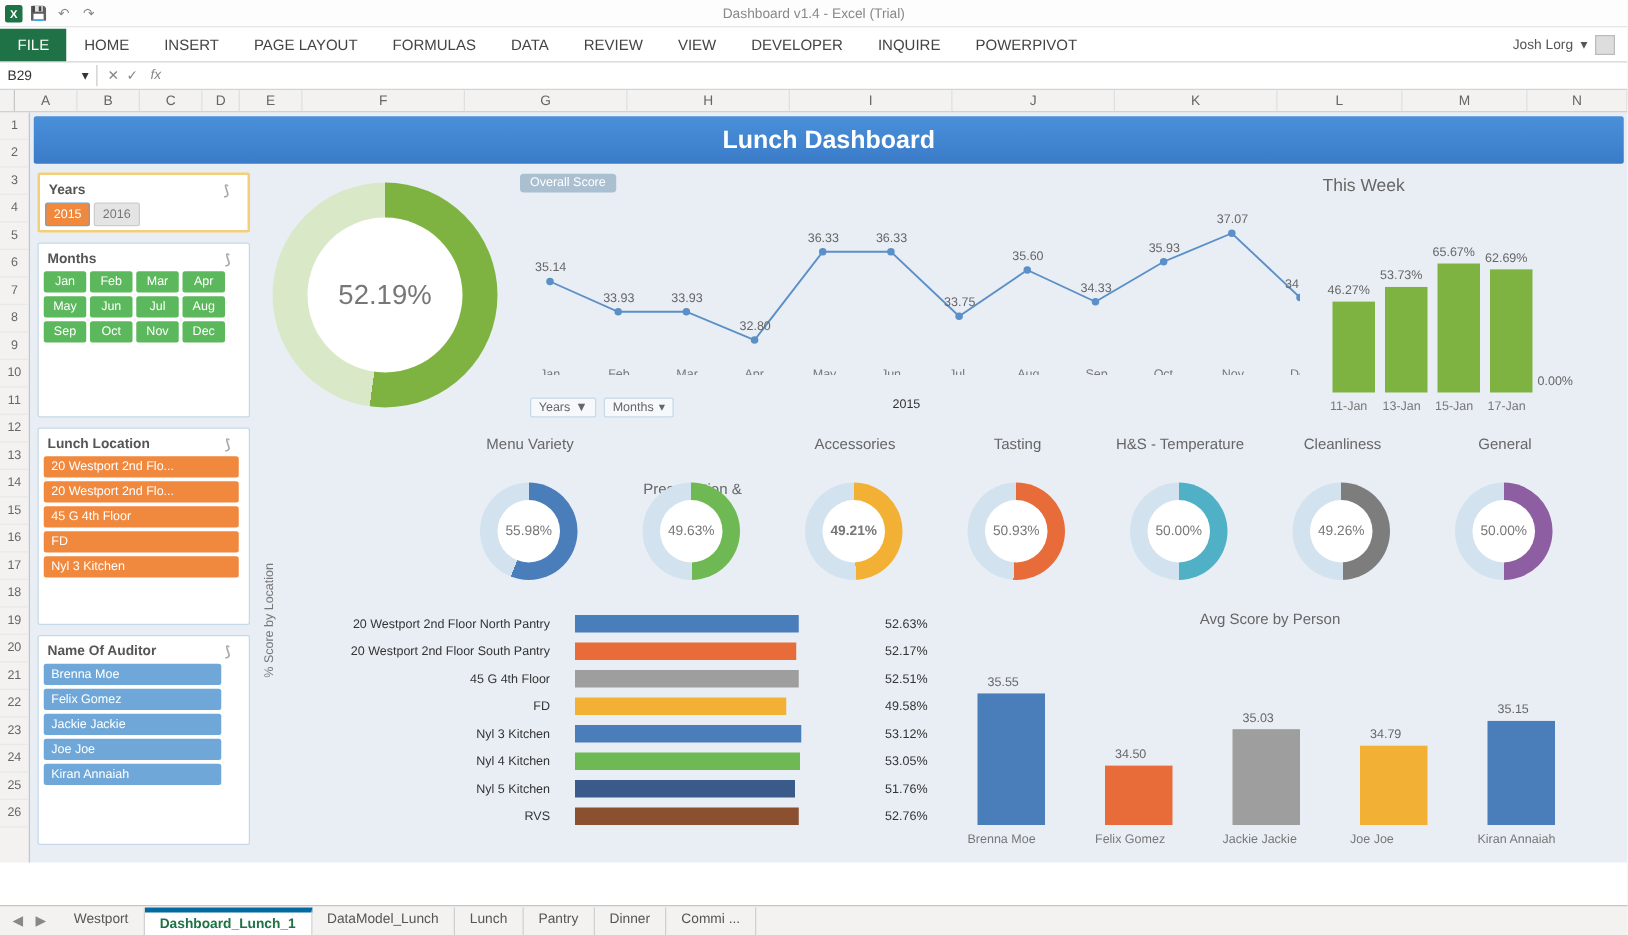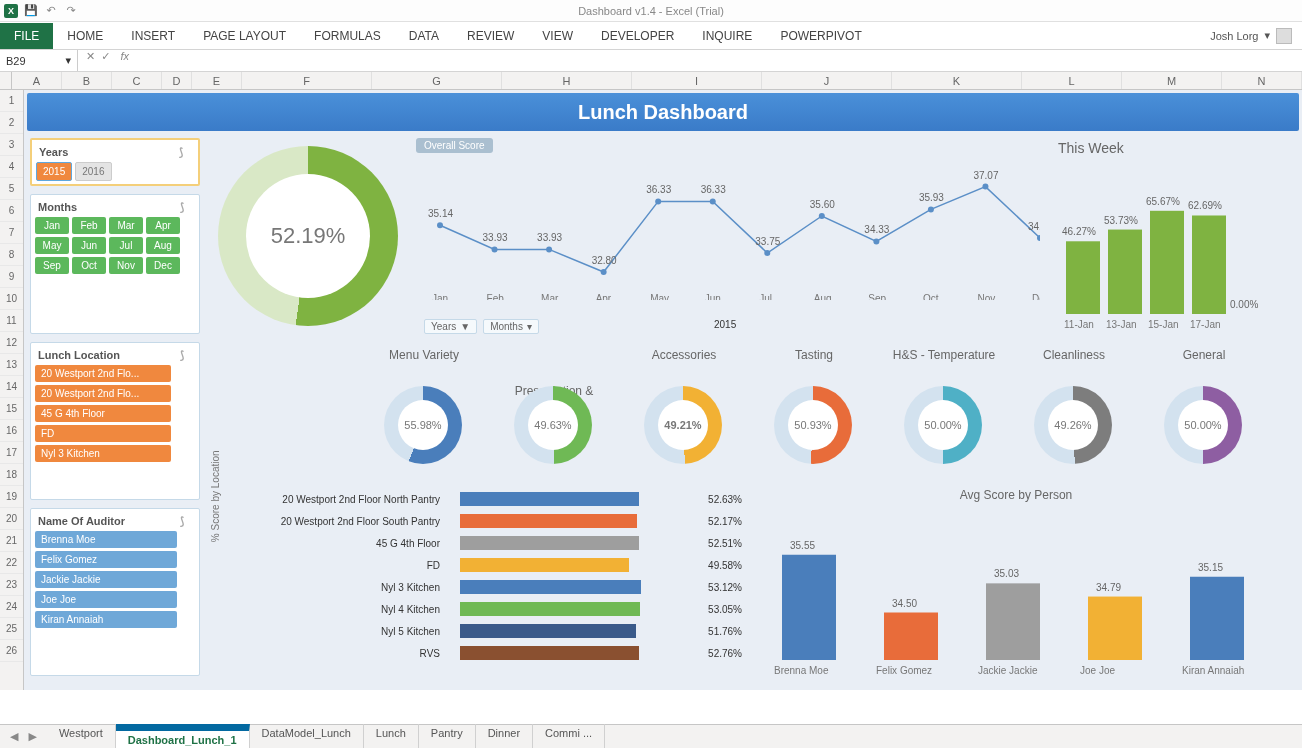--- a/index.html
+++ b/index.html
@@ -12,21 +12,21 @@
 .qat-excel { background: #1f7246; color: #fff; font-size: 9px; font-weight: bold; border-radius: 2px; }
 
 
 .ribbon { height: 28px; background: #fff; display: flex; align-items: center; border-bottom: 1px solid #d4d4d4; position: relative; }
 .ribbon .file { background: #1f7246; color: #fff; padding: 6px 14px; font-size: 12px; }
 .ribbon .tab { padding: 6px 14px; font-size: 12px; color: #444; cursor: pointer; }
 .ribbon .user { position: absolute; right: 10px; font-size: 11px; color: #555; display: flex; align-items: center; gap: 6px; }
 .user-avatar { width: 16px; height: 16px; background: #ddd; border: 1px solid #bbb; }
 
 
-.fbar { height: 22px; display: flex; border-bottom: 1px solid #d4d4d4; font-size: 11px; }
+.fbar { height: 22px; display: flex; align-items: center; border-bottom: 1px solid #d4d4d4; font-size: 11px; }
 .namebox { width: 78px; border-right: 1px solid #ccc; padding: 2px 6px; display: flex; justify-content: space-between; align-items: center; }
 .fx-controls { display: flex; gap: 6px; padding: 0 8px; color: #888; }
 .fx-label { font-style: italic; padding: 0 4px; }
 
 
 .colheads { height: 18px; display: flex; border-bottom: 1px solid #c6c6c6; background: #f3f2f1; font-size: 11px; color: #666; }
 .corner { width: 24px; border-right: 1px solid #c6c6c6; }
 .ch { border-right: 1px solid #e0e0e0; text-align: center; line-height: 18px; }
 
 
@@ -40,21 +40,21 @@
 .dash-title { position: absolute; left: 3px; top: 3px; right: 3px; height: 38px; background: linear-gradient(#4a90d9, #3a7bc8); color: #fff; font-size: 20px; font-weight: 600; text-align: center; line-height: 38px; border-radius: 2px; }
 
 
 .slicer { position: absolute; background: #fff; border: 1px solid #c5d9e8; border-radius: 2px; padding: 4px; }
 .slicer .slh { display: flex; justify-content: space-between; font-size: 11px; font-weight: 600; color: #555; padding: 2px 3px 4px; }
 .slh .filt { width: 12px; height: 12px; opacity: .5; }
 .slicer .items { display: flex; flex-wrap: wrap; gap: 3px; }
 .slit { font-size: 10px; padding: 3px 6px; border-radius: 2px; color: #fff; min-width: 34px; text-align: center; overflow: hidden; text-overflow: ellipsis; white-space: nowrap; }
 .slit.green { background: #5cb85c; }
 .slit.grey { background: #e4e4e4; color: #777; border: 1px solid #ccc; }
-.slit.orange { background: #f0883e; width: 136px; text-align: left; }
+.slit.orange { background: #f0883e; width: 156px; text-align: left; }
 .slit.blue { background: #6fa8d8; width: 142px; text-align: left; }
 .slit.year-sel { background: #f0883e; border: 1px solid #5fa8de; }
 
 #sl-years { left: 6px; top: 48px; width: 170px; height: 48px; border: 2px solid #f4cf7a; }
 #sl-months { left: 6px; top: 104px; width: 170px; height: 140px; }
 #sl-loc { left: 6px; top: 252px; width: 170px; height: 158px; }
 #sl-aud { left: 6px; top: 418px; width: 170px; height: 168px; }
 
 
 .panel { position: absolute; background: #e9eef5; }
@@ -92,21 +92,21 @@
 .hbar-row .val { font-size: 10px; }
 
 
 #pbar { left: 728px; top: 398px; width: 528px; height: 200px; }
 #pbar h4 { text-align: center; font-size: 12px; color: #666; font-weight: 400; }
 
 
 .tabs { position: absolute; bottom: 0; left: 0; right: 0; height: 24px; background: #f3f2f1; border-top: 1px solid #c6c6c6; display: flex; align-items: center; font-size: 11px; }
 .tabs .nav { padding: 0 10px; color: #888; display: flex; gap: 10px; }
 .tabs .stab { padding: 3px 12px; border-right: 1px solid #d0d0d0; color: #555; }
-.tabs .stab.active { background: #fff; color: #1f7246; font-weight: 600; border-top: 7px solid #0369a1; }
+.tabs .stab.active { background: #fff; color: #1f7246; font-weight: 600; border-top: 4px solid #0369a1; }
 
 .svg-line { stroke: #5b8fc7; stroke-width: 1.5; fill: none; }
 .pt { fill: #5b8fc7; }
 .axlbl { font-size: 10px; fill: #777; }
 .vallbl { font-size: 10px; fill: #666; }
 </style>
 </head>
 <body>
 
 <div class="titlebar">

